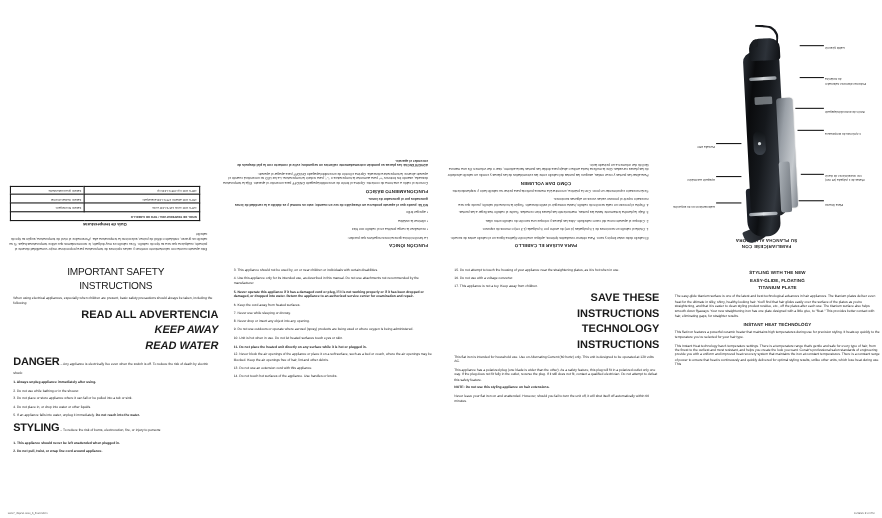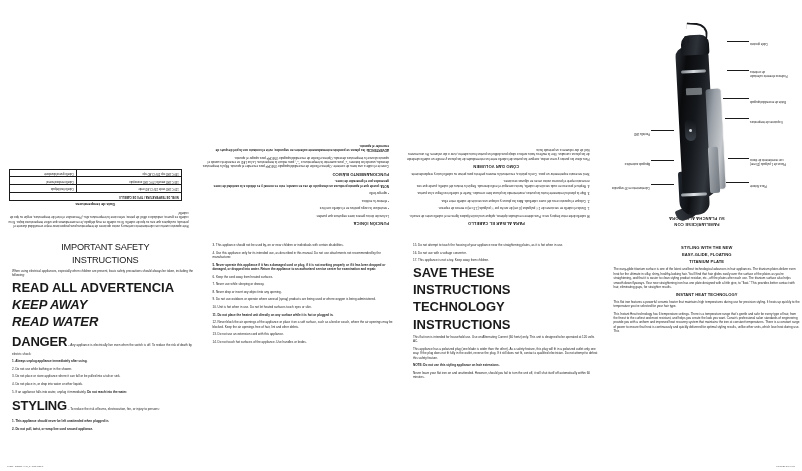--- a/index.html
+++ b/index.html
@@ -16,26 +16,26 @@
   .half.bottom{top:236px;}
 
   .cols{display:flex;width:802px;height:235px;box-sizing:border-box;
         padding:7px 5px 5px 5px;gap:0;}
   .col{box-sizing:border-box;padding:0 7px;width:200.5px;flex:0 0 200.5px;}
 
   
   p, li{font-size:3.05px;line-height:1.45;margin:0 0 3.2px 0;text-align:left;}
   .b{font-weight:bold;}
   .h1{font-size:9.2px;font-weight:normal;line-height:1.08;margin:0 0 3px 0;text-align:center;letter-spacing:-0.2px;}
-  .h2{font-size:13px;font-weight:bold;line-height:1.1;margin:2px 0 3px 0;text-align:left;}
+  .h2{font-size:10px;font-weight:bold;line-height:1.1;margin:2px 0 3px 0;text-align:right;}
   .h3{font-size:4.1px;font-weight:bold;line-height:1.15;margin:3px 0 2.4px 0;text-align:center;letter-spacing:0.1px;}
   .h3l{font-size:4.1px;font-weight:bold;line-height:1.15;margin:3px 0 2.4px 0;text-align:left;letter-spacing:0.1px;}
   .ital{font-style:italic;}
   .run{font-size:3.05px;line-height:1.45;}
-  .lead{font-size:13px;font-weight:bold;letter-spacing:-0.2px;}
+  .lead{font-size:10px;font-weight:bold;letter-spacing:-0.2px;}
 
   
   table.temp{border-collapse:collapse;width:93%;margin:1.5px auto 3px auto;}
   table.temp td,table.temp th{border:0.45px solid #1a1a1a;padding:1.6px 2.2px;
       font-size:2.55px;line-height:1.4;text-align:left;vertical-align:middle;font-weight:normal;}
   table.temp th{font-weight:bold;font-size:2.6px;letter-spacing:0.05px;}
 
   .tblcap{font-size:3.9px;font-weight:bold;text-align:center;margin:3px 0 0.5px 0;}
 
   

